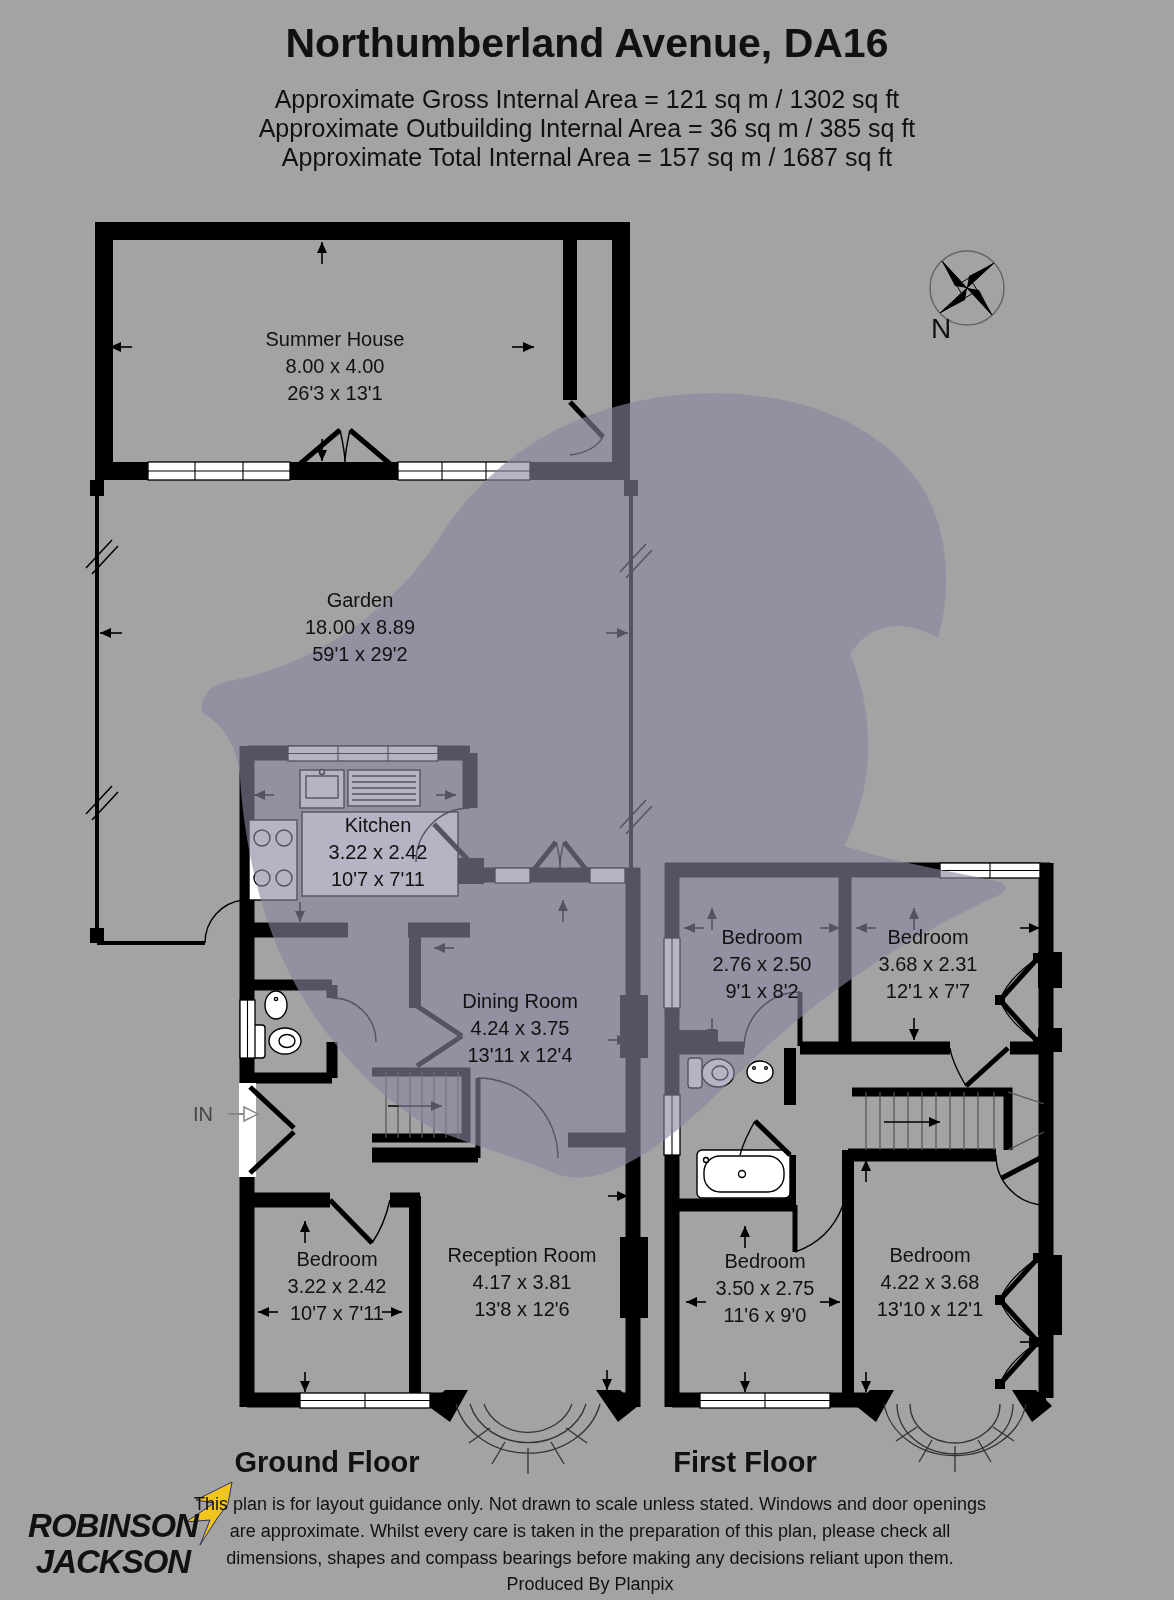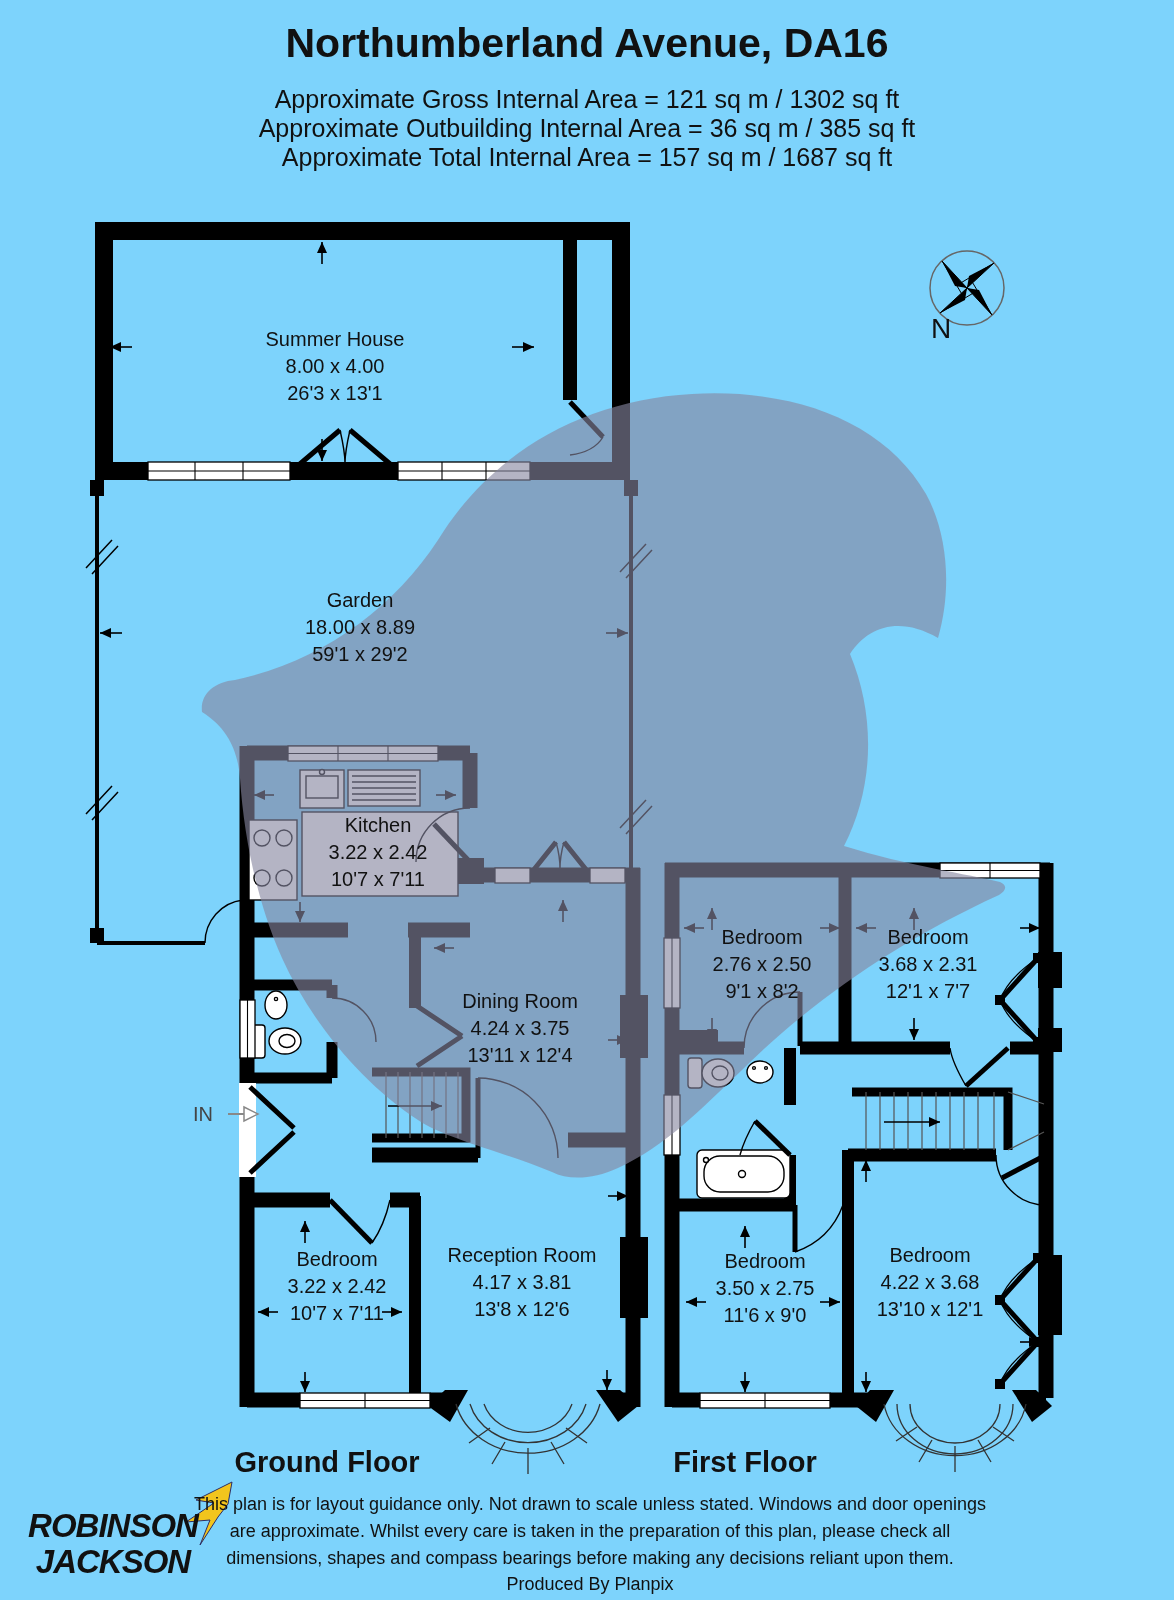--- a/index.html
+++ b/index.html
@@ -1,16 +1,16 @@
 <!DOCTYPE html>
 <html><head>
 <meta charset="utf-8">
 <style>
   html,body{margin:0;padding:0;background:#ffffff;}
-  .page{width:1174px;height:1600px;position:relative;background:#7dd3fc;overflow:hidden;
+  .page{width:1174px;height:1600px;position:relative;background:#a3a3a3;overflow:hidden;
         font-family:"Liberation Sans", sans-serif;}
   svg text{font-family:"Liberation Sans", sans-serif;fill:#111;}
   .title{font-size:41px;font-weight:bold;}
   .sub{font-size:25px;}
   .room{font-size:20px;}
   .floorlbl{font-size:29px;font-weight:bold;}
   .disc{font-size:18px;}
   .logo-txt{font-size:33px;font-weight:bold;font-style:italic;letter-spacing:-1px;}
   .nlbl{font-size:28px;}
   .inlbl{font-size:20px;fill:#444;}

